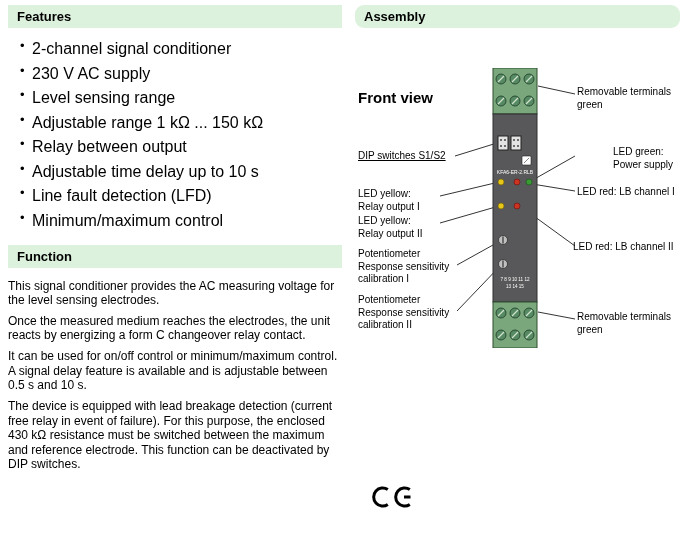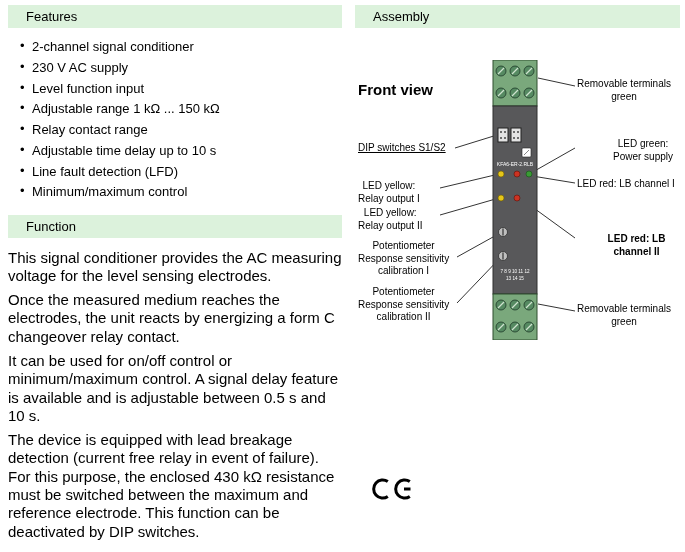--- a/index.html
+++ b/index.html
@@ -1,49 +1,49 @@
 <!DOCTYPE html>
 <html><head>
 <meta charset="utf-8">
 <style>
   html,body{margin:0;padding:0;background:#fff;}
   body{width:685px;height:552px;position:relative;overflow:hidden;
        font-family:"Liberation Sans",sans-serif;color:#000;}
   .col-left{position:absolute;left:8px;top:5px;width:334px;}
   .col-right{position:absolute;left:355px;top:5px;width:325px;}
-  .section-header{background:#dcf2dc;font-weight:normal;font-size:13px;
-       padding:4px 18px;margin:0 0 11px 0;}
-  .col-right .section-header{margin-bottom:4px;}
-  ul.features{list-style:none;margin:0 0 14px 0;padding:0 0 0 14px;font-size:13px;}
+  .section-header{background:#dcf2dc;font-weight:bold;font-size:13px;
+       padding:4px 9px;margin:0 0 11px 0;}
+  .col-right .section-header{margin-bottom:12px;border-radius:9px;}
+  ul.features{list-style:none;margin:0 0 14px 0;padding:0 0 0 14px;font-size:16px;}
   ul.features li{margin-bottom:4.5px;line-height:1.25;padding-left:10px;position:relative;}
   ul.features li::before{content:"•";position:absolute;left:-2px;top:-1px;font-size:13px;}
-  p.body-text{margin:0 0 6px 0;font-size:15px;line-height:1.22;}
+  p.body-text{margin:0 0 6px 0;font-size:12px;line-height:1.22;}
   .diagram{position:relative;height:517px;}
   .front-view{position:absolute;left:3px;top:49px;font-size:15px;font-weight:bold;}
-  .lbl{position:absolute;font-size:10px;line-height:1.25;white-space:pre-line;text-align:center;}
+  .lbl{position:absolute;font-size:10px;line-height:1.25;white-space:pre-line;}
   .callouts{position:absolute;left:0;top:0;width:325px;height:517px;pointer-events:none;}
   .callouts line{stroke:#000;stroke-width:0.8;}
   .module{position:absolute;left:136px;top:28px;}
   .ce{position:absolute;left:16px;top:444px;}
 </style>
 </head>
 <body>
 
 <div>
 
   <div class="col-left">
     <div class="section-header">
       <span>Features</span>
     </div>
     <ul class="features">
       <li>2-channel signal conditioner</li>
       <li>230 V AC supply</li>
-      <li>Level function input</li>
+      <li>Level sensing range</li>
       <li>Adjustable range 1 kΩ ... 150 kΩ</li>
-      <li>Relay contact range</li>
+      <li>Relay between output</li>
       <li>Adjustable time delay up to 10 s</li>
       <li>Line fault detection (LFD)</li>
       <li>Minimum/maximum control</li>
     </ul>
 
     <div class="section-header">
       <span>Function</span>
     </div>
     <p class="body-text">This signal conditioner provides the AC measuring voltage for the level sensing electrodes.</p>
     <p class="body-text">Once the measured medium reaches the electrodes, the unit reacts by energizing a form C changeover relay contact.</p>
@@ -156,21 +156,21 @@
       <div class="lbl" style="left:222px;top:46px;">Removable terminals
 green</div>
       <div class="lbl" style="left:222px;top:106px;margin-left:36px;">LED green:
 Power supply</div>
       <div class="lbl" style="left:3px;top:110px;text-decoration:underline;">DIP switches S1/S2</div>
       <div class="lbl" style="left:3px;top:148px;">LED yellow:
 Relay output I</div>
       <div class="lbl" style="left:3px;top:175px;">LED yellow:
 Relay output II</div>
       <div class="lbl" style="left:222px;top:146px;">LED red: LB channel I</div>
-      <div class="lbl" style="left:238px;top:201px;font-weight:bold;">LED red: LB channel II</div>
+      <div class="lbl" style="left:218px;top:201px;">LED red: LB channel II</div>
       <div class="lbl" style="left:3px;top:208px;">Potentiometer
 Response sensitivity
 calibration I</div>
       <div class="lbl" style="left:3px;top:254px;">Potentiometer
 Response sensitivity
 calibration II</div>
       <div class="lbl" style="left:222px;top:271px;">Removable terminals
 green</div>
 
       <svg class="ce" width="44" height="26" viewBox="0 0 44 26">

